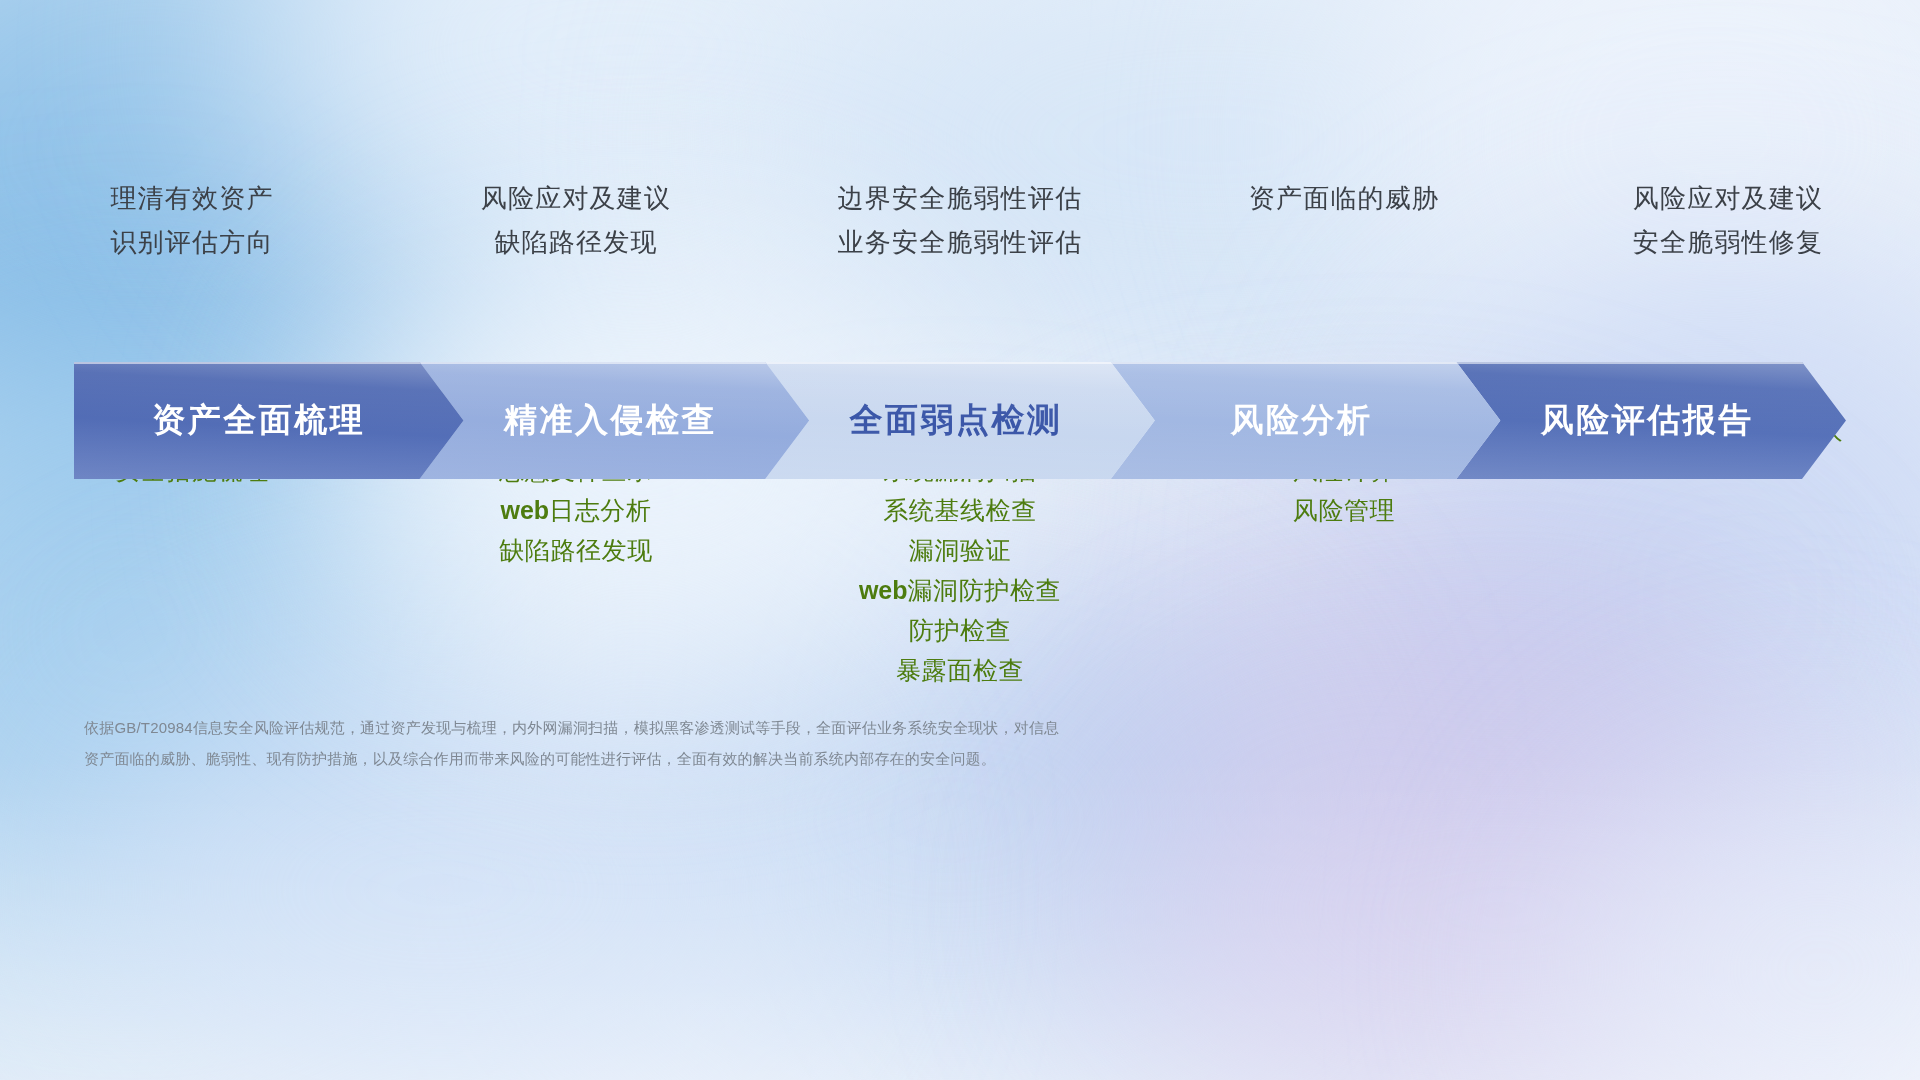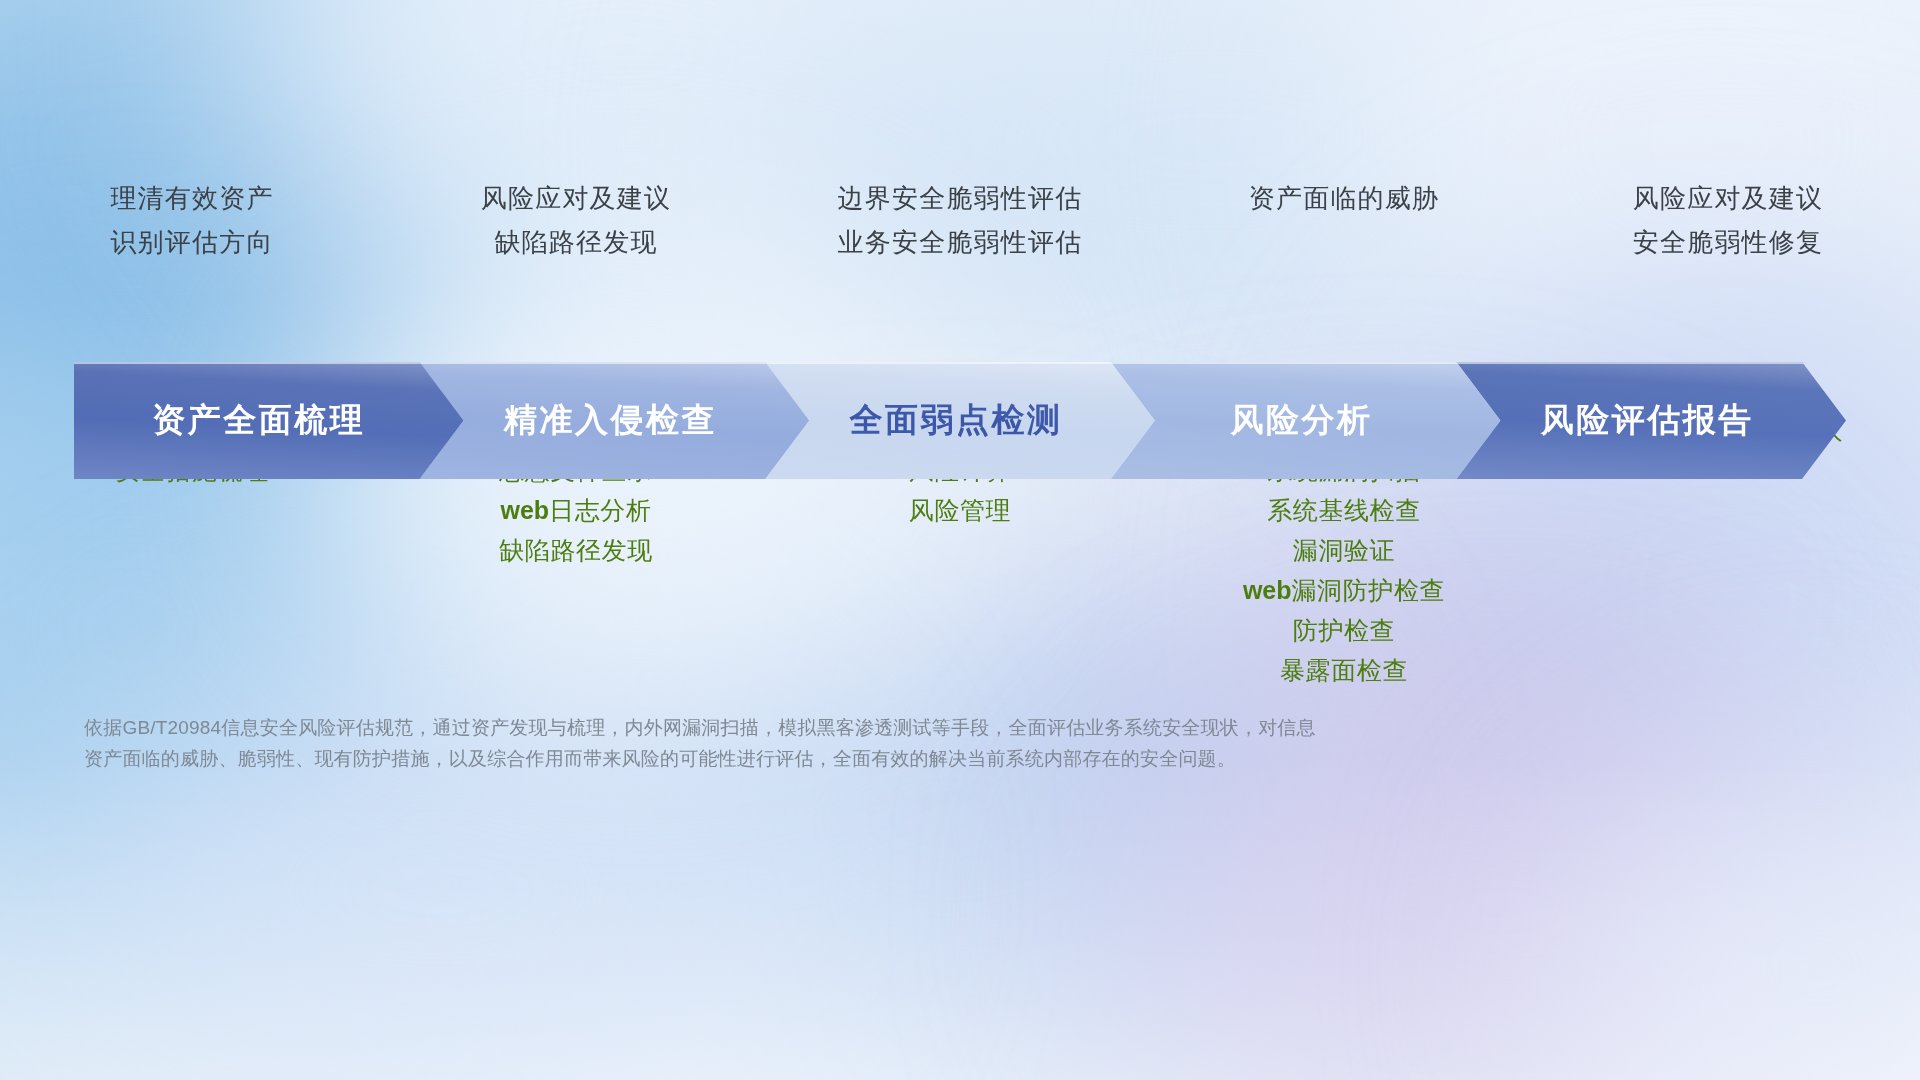--- a/index.html
+++ b/index.html
@@ -77,21 +77,21 @@
   .bottom-list { display:flex; flex-direction:column; align-items:center; padding-top:0; }
   .bot-line {
     font-size:25px; color:#4d7c0f; letter-spacing:.6px;
     line-height:40px; white-space:nowrap; font-weight:400;
   }
   .bot-line b { font-weight:700; letter-spacing:0; }
 
   
   #footer { position:absolute; left:84px; top:712px; width:1260px; }
   #footer p {
-    font-size:19px; color:#7f8893; line-height:31px; letter-spacing:.2px;
+    font-size:15px; color:#7f8893; line-height:31px; letter-spacing:.2px;
     text-indent:0;
   }
 </style>
 </head>
 <body>
 
 <div id="bg">
   <div class="base"></div>
   <div class="blob b1"></div>
   <div class="blob b2"></div>
@@ -170,38 +170,38 @@
       <div class="col">
         <div class="bottom-list">
           <div class="bot-line"><b>webshell</b><span>检查</span></div>
           <div class="bot-line">恶意文件查杀</div>
           <div class="bot-line"><b>web</b><span>日志分析</span></div>
           <div class="bot-line">缺陷路径发现</div>
         </div>
       </div>
       <div class="col">
         <div class="bottom-list">
-          <div class="bot-line">已有安全控制措施</div>
-          <div class="bot-line">风险计算</div>
-          <div class="bot-line">风险管理</div>
-        </div>
-      </div>
-      <div class="col">
-        <div class="bottom-list">
           <div class="bot-line"><b>web</b><span>安全扫描</span></div>
           <div class="bot-line">系统漏洞扫描</div>
           <div class="bot-line">系统基线检查</div>
           <div class="bot-line">漏洞验证</div>
           <div class="bot-line"><b>web</b><span>漏洞防护检查</span></div>
           <div class="bot-line">防护检查</div>
           <div class="bot-line">暴露面检查</div>
         </div>
       </div>
       <div class="col">
         <div class="bottom-list">
+          <div class="bot-line">已有安全控制措施</div>
+          <div class="bot-line">风险计算</div>
+          <div class="bot-line">风险管理</div>
+        </div>
+      </div>
+      <div class="col">
+        <div class="bottom-list">
           <div class="bot-line">安全风险加固及建议</div>
         </div>
       </div>
     </div>
 
   <div id="footer">
     <p>依据GB/T20984信息安全风险评估规范，通过资产发现与梳理，内外网漏洞扫描，模拟黑客渗透测试等手段，全面评估业务系统安全现状，对信息</p>
     <p>资产面临的威胁、脆弱性、现有防护措施，以及综合作用而带来风险的可能性进行评估，全面有效的解决当前系统内部存在的安全问题。</p>
   </div>
 

